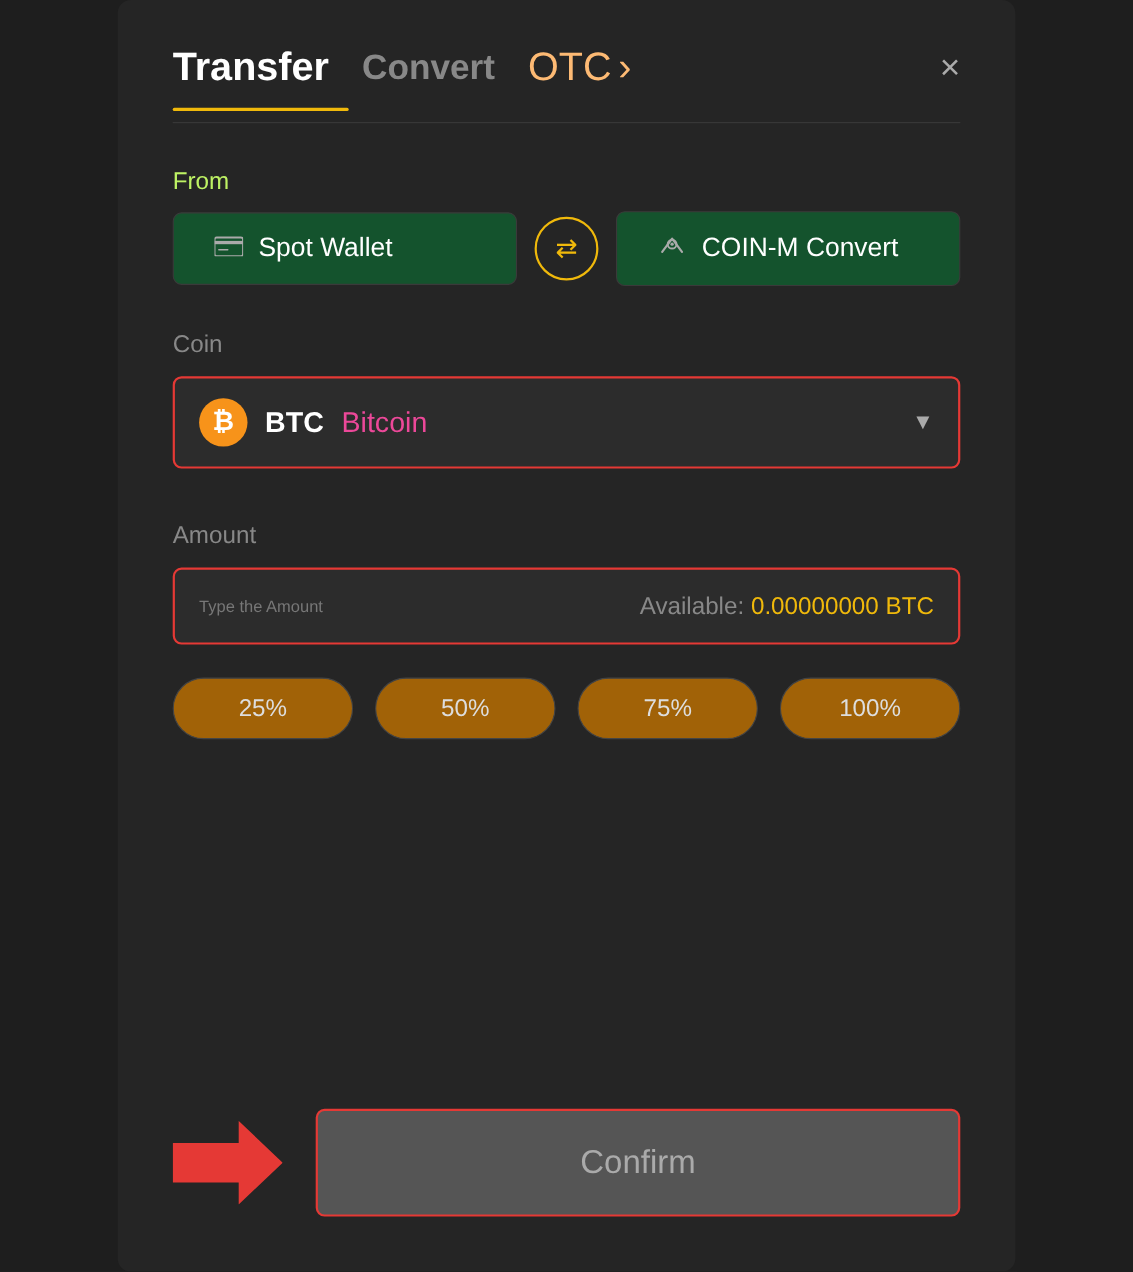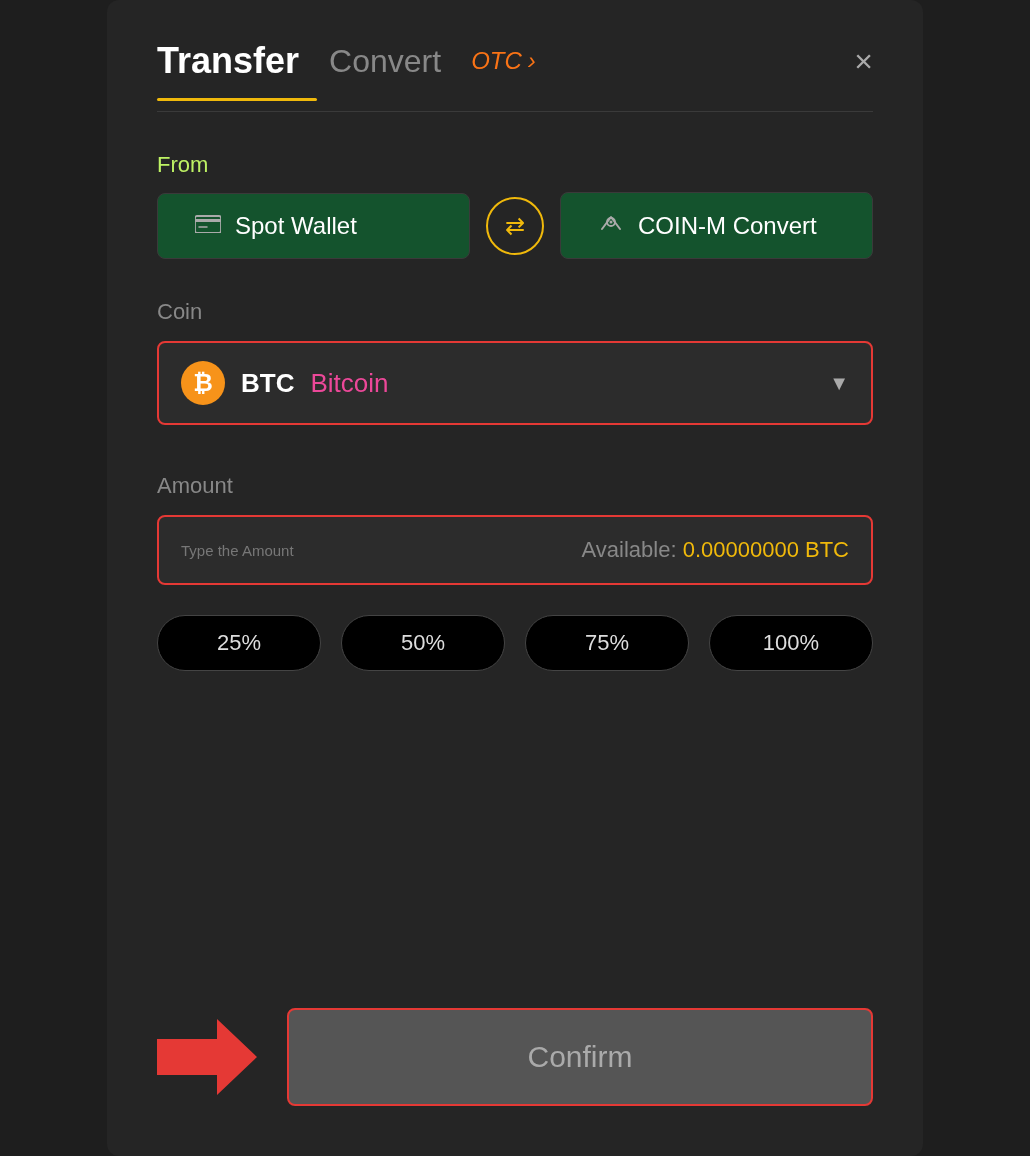--- a/index.html
+++ b/index.html
@@ -28,33 +28,32 @@
       margin-bottom: 0;
     }
     .tab-transfer {
       font-size: 36px;
       font-weight: 700;
       color: #ffffff;
       cursor: pointer;
     }
     .tab-convert {
       font-size: 32px;
+      font-weight: 700;
+      color: #888888;
+      cursor: pointer;
+    }
+    .tab-otc {
+      font-size: 36px;
       font-weight: 400;
-      color: #888888;
-      cursor: pointer;
-    }
-    .tab-otc {
-      font-size: 24px;
-      font-weight: 400;
-      color: #f97316;
+      color: #fdba74;
       cursor: pointer;
       display: flex;
       align-items: center;
       gap: 6px;
-      font-style: italic;
     }
     .close-btn {
       margin-left: auto;
       font-size: 32px;
       color: #aaaaaa;
       cursor: pointer;
       background: none;
       border: none;
       line-height: 1;
     }
@@ -193,21 +192,21 @@
     .percent-row {
       display: flex;
       gap: 20px;
       margin-bottom: 60px;
     }
     .percent-btn {
       flex: 1;
       padding: 14px 0;
       border-radius: 50px;
       border: 1px solid #444444;
-      background: #000000;
+      background: #a16207;
       color: #dddddd;
       font-size: 22px;
       cursor: pointer;
       text-align: center;
     }
     .confirm-row {
       display: flex;
       align-items: center;
       margin-top: auto;
       gap: 30px;

